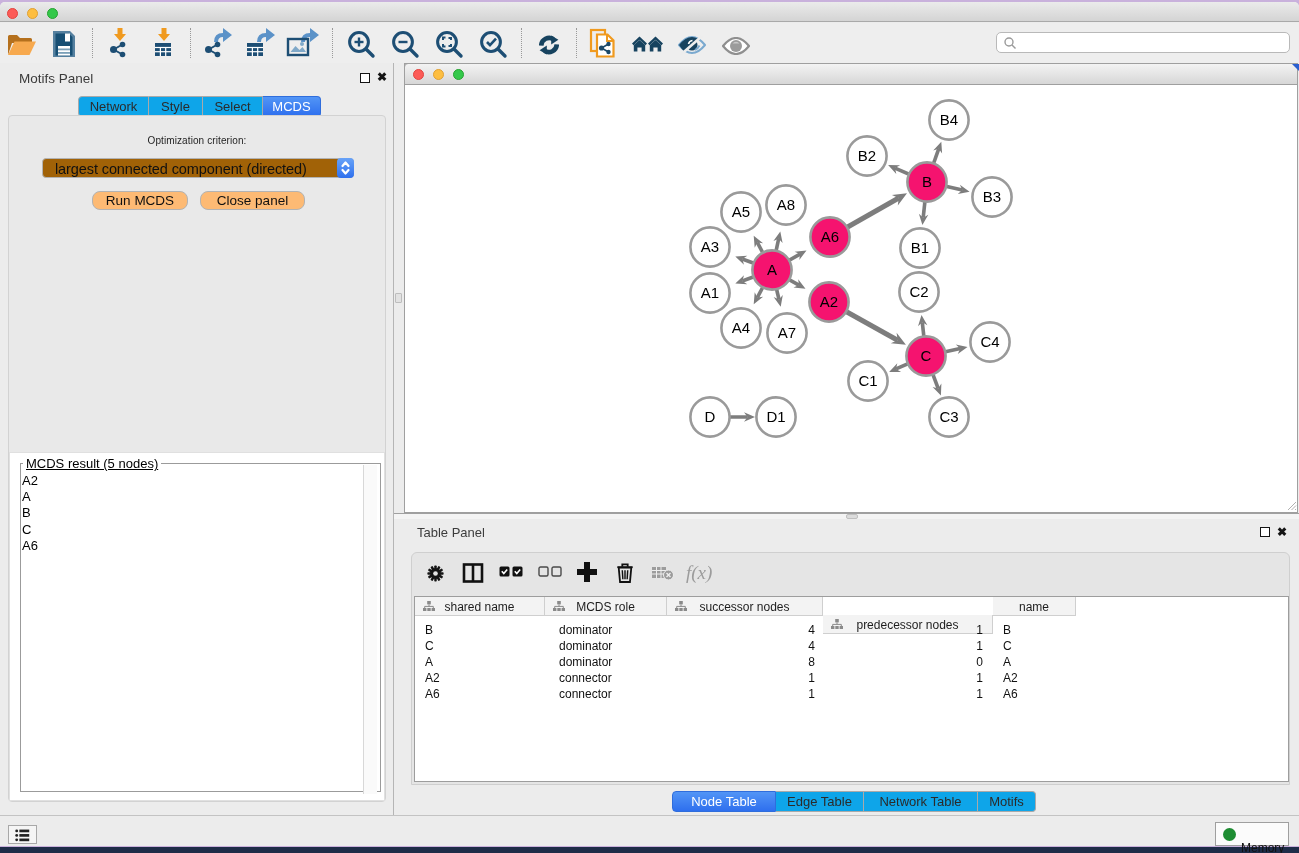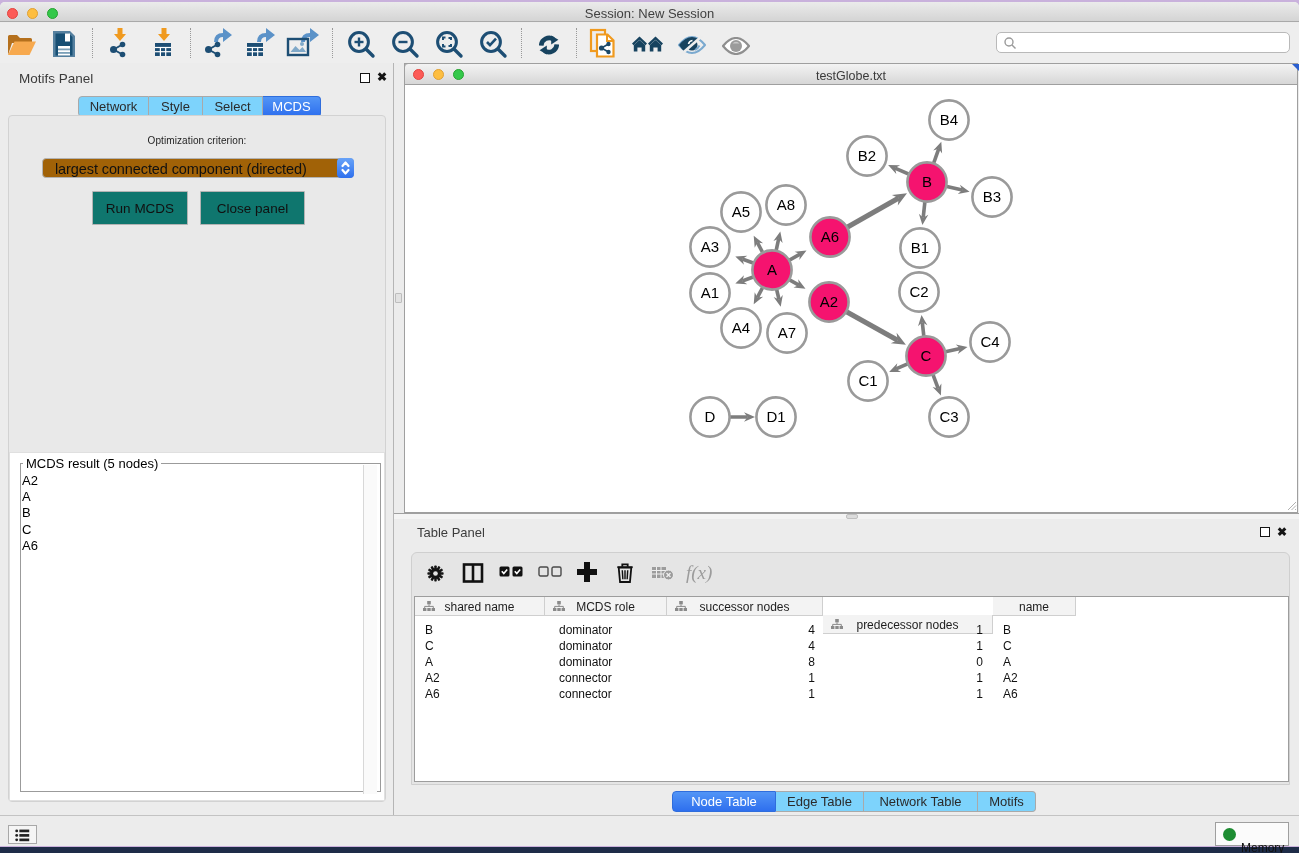--- a/index.html
+++ b/index.html
@@ -13,36 +13,36 @@
 .tl { position:absolute; border-radius:50%; }
 #apptitle { position:absolute; top:4px; left:0; width:100%; text-align:center; font-size:13px; color:#414141; }
 #toolbar { position:absolute; left:0; top:23px; width:1299px; height:40px; background:#eeeeee; }
 .tbsep { position:absolute; top:5px; height:30px; width:1px; border-left:1px dotted #999999; }
 #search { position:absolute; left:996px; top:9px; width:294px; height:21px; background:#fff; border:1px solid #b9b9b9; border-radius:5px; }
 #cpanel { position:absolute; left:0; top:63px; width:394px; height:752px; background:#ececec; border-right:1px solid #b5b5b5; }
 #cp-title { position:absolute; left:19px; top:71px; font-size:13.5px; color:#3c3c3c; }
 .wicon-sq { position:absolute; width:10px; height:10px; border:1.5px solid #141414; background:#fff; }
 .wicon-x { position:absolute; font-size:12px; font-weight:bold; color:#141414; line-height:10px; }
 .tabrow { position:absolute; display:flex; }
-.tab { height:21px; background:#7dd3fc; border:1px solid #a9a9a9; border-left:none; font-size:13px; color:#2b2b2b;
+.tab { height:21px; background:#0ea5e9; border:1px solid #a9a9a9; border-left:none; font-size:13px; color:#2b2b2b;
   display:flex; align-items:center; justify-content:center; }
 .tab.first { border-left:1px solid #a9a9a9; border-radius:4px 0 0 4px; }
 .tab.last { border-radius:0 4px 4px 0; }
 .tab.sel { background:linear-gradient(#5295f6,#2e6fee); color:#fff; border-color:#2f6ddc; }
 #cp-inner { position:absolute; left:8px; top:115px; width:378px; height:687px; background:#e9e9e9; border:1px solid #d2d2d2; border-radius:4px; }
 #optlabel { position:absolute; left:0; top:135px; width:394px; text-align:center; font-size:10px; letter-spacing:0.1px; color:#1f1f1f; }
 #dropdown { position:absolute; left:42px; top:158px; width:312px; height:20px; background:#a16207; border:1px solid #b3b3b3; border-radius:4px; }
 #dropdown .txt { position:absolute; left:12px; top:2px; font-size:14.5px; letter-spacing:-0.1px; color:#111; }
 #dropdown .spin { position:absolute; right:-1px; top:-1px; width:17px; height:20px; border-radius:4px;
   background:linear-gradient(#68a3f8,#2e70ee); }
-.btn { position:absolute; height:34px; background:#0f766e; border:1px solid #b3b3b3; border-radius:1px; font-size:13.5px;
+.btn { position:absolute; height:19px; background:#fdba74; border:1px solid #b3b3b3; border-radius:8px; font-size:13.5px;
   color:#111; display:flex; align-items:center; justify-content:center; }
 #resultwrap { position:absolute; left:9px; top:452px; width:376px; height:349px; background:#fff; border:1px solid #e0e0e0; }
 #fieldset { position:absolute; left:10px; top:10px; width:361px; height:329px; border:1px solid #9b9b9b; }
-#fieldlegend { position:absolute; left:2px; top:-8px; background:#fff; padding:0 3px; font-size:13px; color:#000; }
+#fieldlegend { position:absolute; left:2px; top:-8px; background:#fff; padding:0 3px; font-size:13px; color:#000;text-decoration:underline; }
 #mcdslist { position:absolute; left:1px; top:9px; font-size:13px; color:#000; line-height:16.2px; }
 #mcdsscroll { position:absolute; right:3px; top:1px; width:14px; height:329px; background:#fafafa; border-left:1px solid #d8d8d8; }
 #netwin { position:absolute; left:404px; top:63px; width:894px; height:450px; background:#fff; border:1px solid #9f9f9f; }
 #nettitle { position:absolute; left:404px; top:63px; width:894px; height:22px; background:linear-gradient(#f3f3f3,#d7d7d7);
   border:1px solid #9f9f9f; border-radius:4px 4px 0 0; }
 #nettitle .t { position:absolute; top:5px; width:100%; text-align:center; font-size:12.5px; color:#3a3a3a; }
 #netcanvas { position:absolute; left:405px; top:85px; width:892px; height:427px; background:#fff; }
 #bluecorner { position:absolute; left:1292px; top:64px; width:0; height:0; border-left:7px solid transparent; border-top:7px solid #2a5fd0; }
 #tablepanel { position:absolute; left:395px; top:519px; width:904px; height:295px; background:#ececec; }
 #divider { position:absolute; left:394px; top:513px; width:905px; height:1px; background:#a0a0a0; }
@@ -60,21 +60,20 @@
 #membtn .mt { position:absolute; left:25px; top:18px; }
 </style>
 </head>
 <body>
 <div id="app"></div>
 <div id="navy"></div>
 <div id="titlebar">
   <div class="tl" style="left:7px;top:6px;width:11px;height:11px;background:#fc5b57;border:1px solid #e2443f;"></div>
   <div class="tl" style="left:27px;top:6px;width:11px;height:11px;background:#fdbe41;border:1px solid #e0a033;"></div>
   <div class="tl" style="left:47px;top:6px;width:11px;height:11px;background:#34c84a;border:1px solid #26a331;"></div>
-  <div id="apptitle">Session: New Session</div>
 </div>
 <div id="toolbar">
 <svg style="position:absolute;left:5px;top:5px" width="34" height="32" viewBox="0 0 34 32">
       <path d="M3 27 V8.5 q0-1.5 1.5-1.5 h7.5 l3 3 h10.5 q1.5 0 1.5 1.5 V15 h-20 z" fill="#b5701d"></path>
       <path d="M3 27 l6.5-13.5 h21.5 L24.5 27 z" fill="#f7a94e"></path>
     </svg>
 <svg style="position:absolute;left:49px;top:4px" width="30" height="30" viewBox="0 0 30 30">
       <path d="M4 4 h17 l5 5 v22 h-22 z" fill="#55809f"></path>
       <path d="M6.5 6.5 h13.5 l3.5 3.5 v18.5 h-17 z" fill="#174f74"></path>
       <rect x="16" y="6.5" width="5" height="8" fill="#fff"></rect>
@@ -322,21 +321,20 @@
 <text x="305" y="337.3" text-anchor="middle" font-size="15" fill="#000">D</text>
 <circle cx="371" cy="332" r="19.6" fill="#ffffff" stroke="#9a9a9a" stroke-width="2.6"></circle>
 <text x="371" y="337.3" text-anchor="middle" font-size="15" fill="#000">D1</text>
 
 </svg>
 </div>
 <div id="nettitle">
   <div class="tl" style="left:8px;top:5px;width:11px;height:11px;background:#fc5b57;border:1px solid #e2443f;"></div>
   <div class="tl" style="left:28px;top:5px;width:11px;height:11px;background:#fdbe41;border:1px solid #e0a033;"></div>
   <div class="tl" style="left:48px;top:5px;width:11px;height:11px;background:#34c84a;border:1px solid #26a331;"></div>
-  <div class="t">testGlobe.txt</div>
 </div>
 <div id="bluecorner"></div>
 <svg class="abs" style="left:1286px;top:500px" width="11" height="11" viewBox="0 0 11 11">
     <g stroke="#b0b0b0" stroke-width="1">
       <line x1="10" y1="2" x2="2" y2="10"></line>
       <line x1="10" y1="5.5" x2="5.5" y2="10"></line>
       <line x1="10" y1="9" x2="9" y2="10"></line>
     </g>
   </svg>
 <div id="divider"></div>

